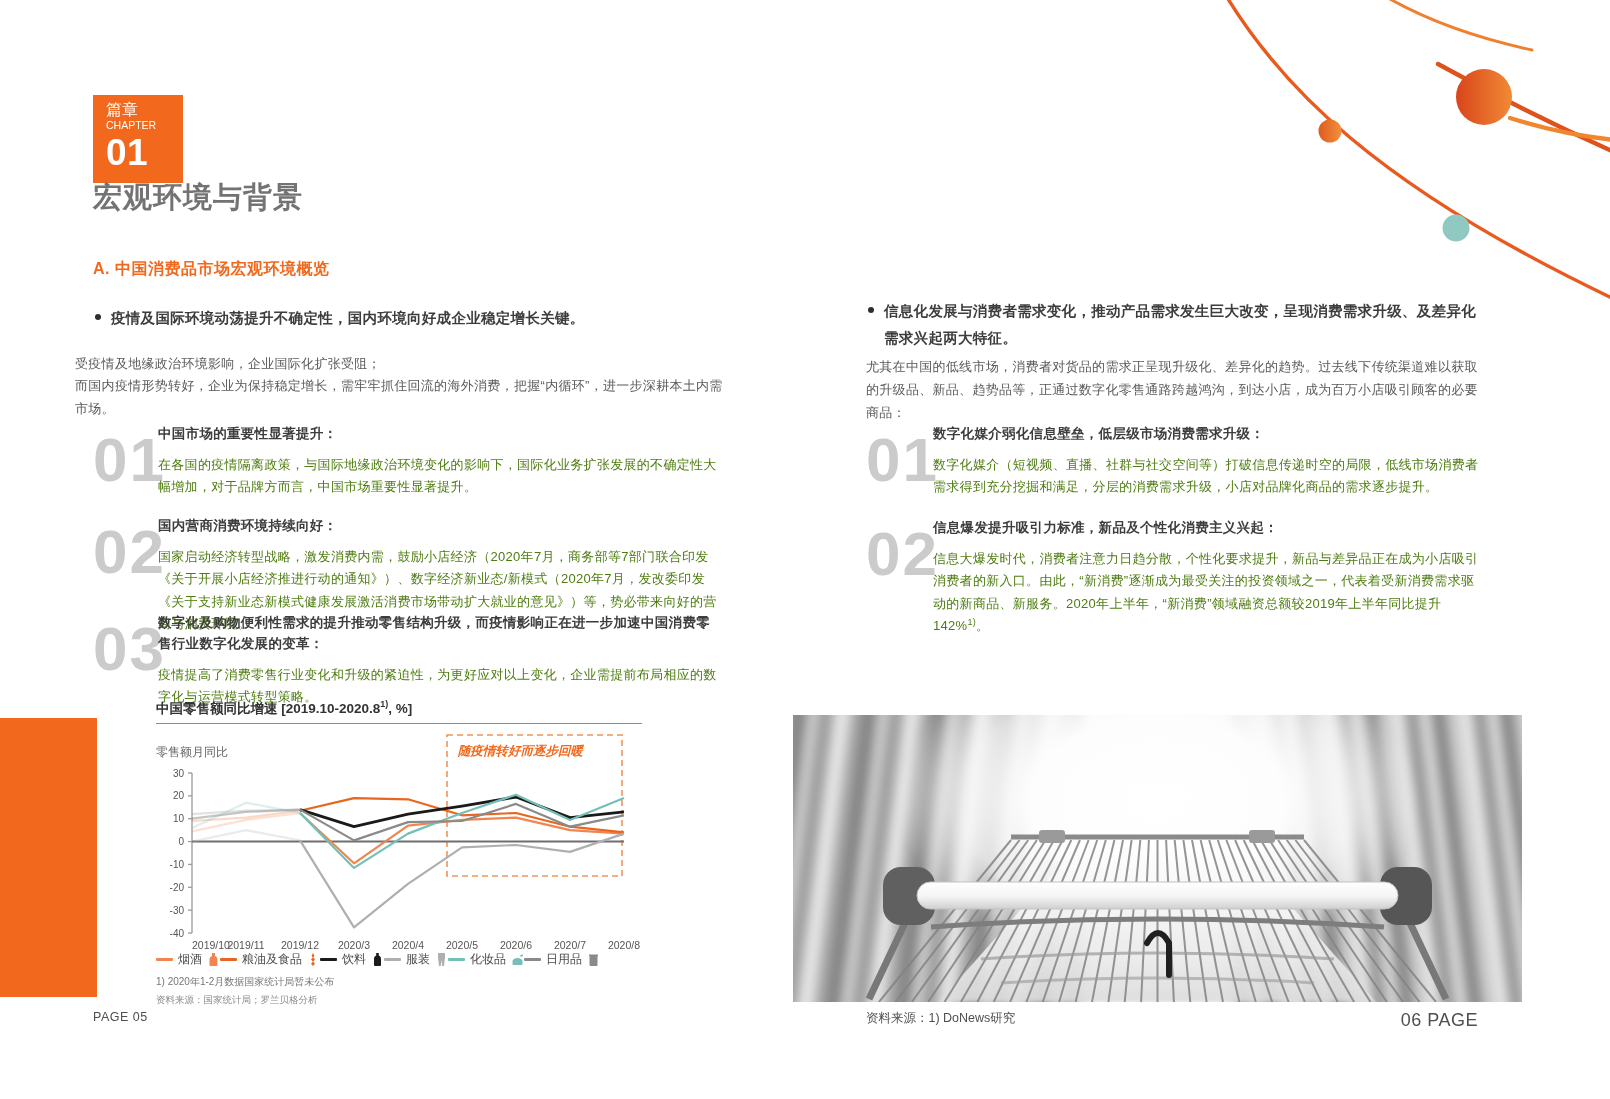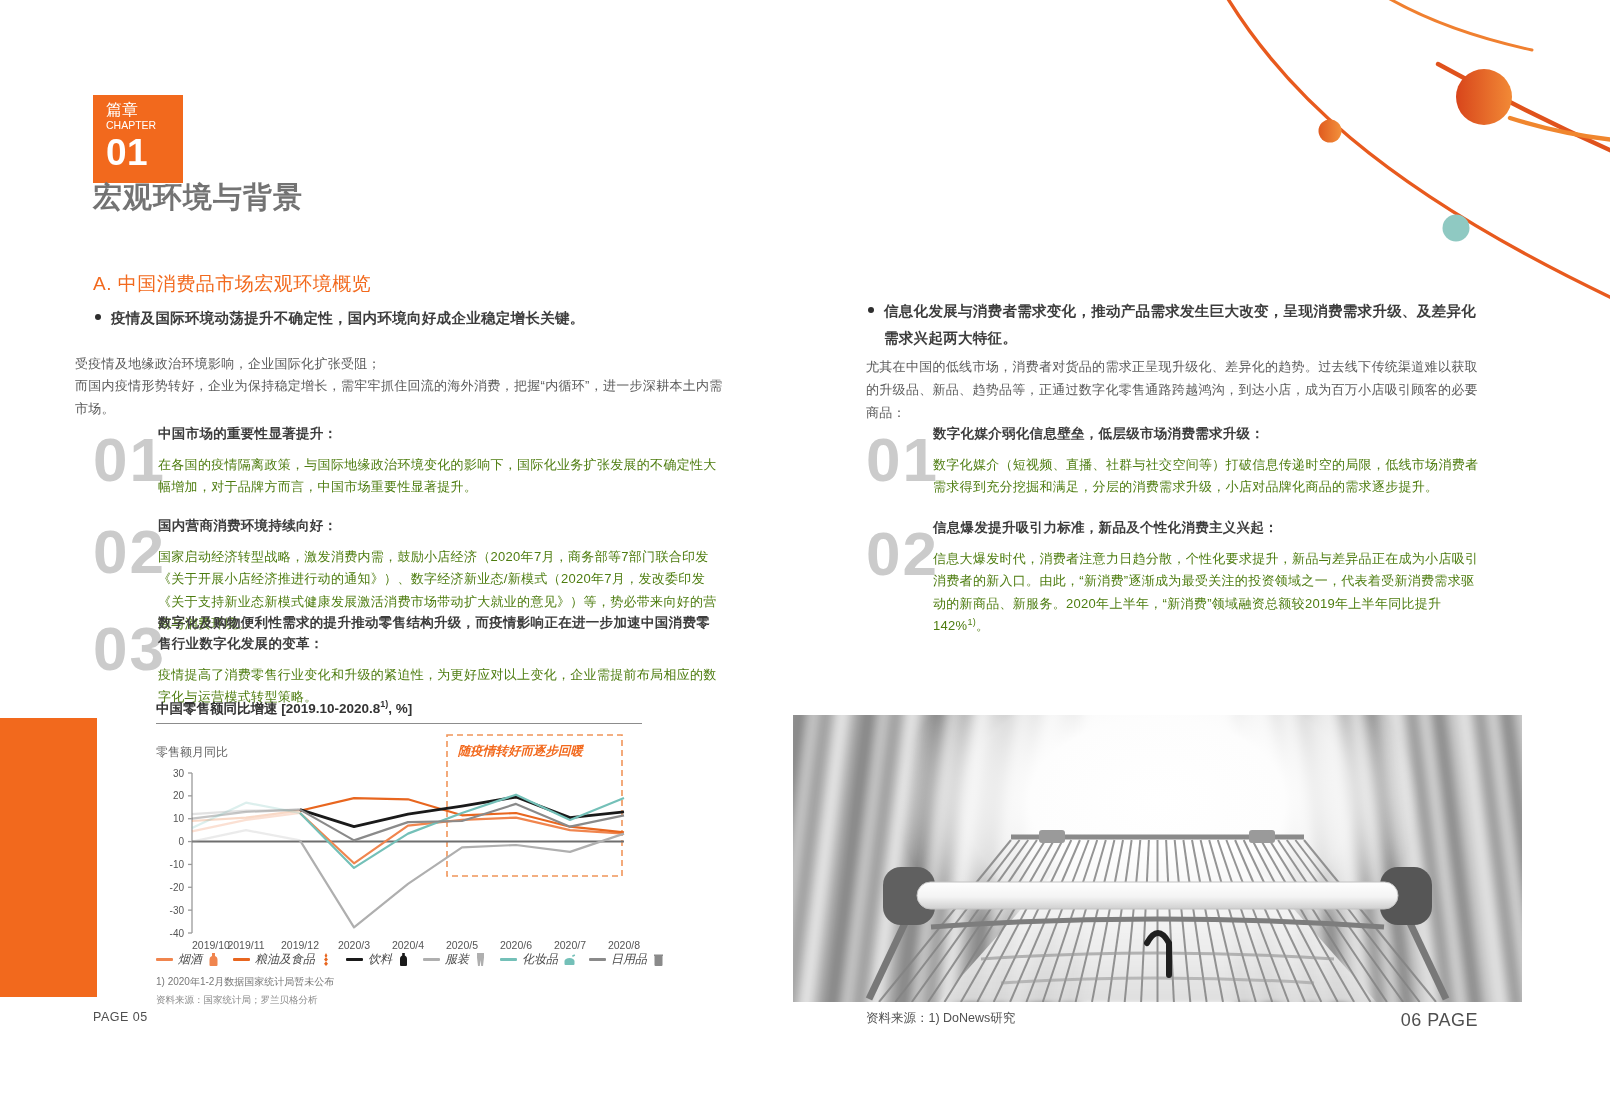--- a/index.html
+++ b/index.html
@@ -9,37 +9,37 @@
   }
   .abs{position:absolute;}
 
   
   .chapter-badge{left:93px;top:95px;width:90px;height:88px;background:#F2691D;color:#fff;
     padding:7px 0 0 13px;box-sizing:border-box;line-height:1.05;}
   .chapter-en{font-size:10.5px;margin-top:1px;}
   .chapter-num{font-size:37px;font-weight:bold;margin-top:3px;letter-spacing:.5px;}
 
   .page-title{left:93px;top:178px;font-size:29px;font-weight:bold;color:#737373;letter-spacing:1px;}
-  .section-heading{left:93px;top:271px;font-size:19px;font-weight:normal;color:#F2691D;letter-spacing:.5px;}
+  .section-heading{left:93px;top:259px;font-size:16px;font-weight:bold;color:#F2691D;letter-spacing:.5px;}
 
   .bullet-row{display:flex;align-items:flex-start;font-size:14.5px;font-weight:bold;color:#3d3d3d;line-height:1.85;letter-spacing:.3px;}
   .bullet-dot{width:6px;height:6px;border-radius:50%;background:#2e2e2e;margin:9px 10px 0 2px;flex:0 0 auto;}
 
   .para{font-size:13px;color:#5a5a5a;line-height:1.72;letter-spacing:.3px;}
 
   .item-row{display:flex;}
   .item-num{font-size:62px;font-weight:700;color:#CBCBCB;line-height:1;letter-spacing:2px;padding-top:5px;}
   .item-content .item-title{font-size:13.5px;font-weight:bold;color:#3d3d3d;line-height:1.55;letter-spacing:.3px;margin-bottom:5px;}
   .item-content .item-body{font-size:13px;color:#4d7c0f;line-height:1.72;letter-spacing:.3px;margin-top:9px;}
   sup{font-size:9px;}
 
   
   .chart-title{left:156px;top:699px;font-size:13.5px;font-weight:bold;color:#333;}
   .chart-rule{left:156px;top:723px;width:486px;height:0;border-top:1px solid #8c8c8c;}
-  .legend-row{left:156px;top:951px;display:flex;gap:13px;align-items:center;font-style:italic;}
+  .legend-row{left:156px;top:951px;display:flex;align-items:center;}
   .legend-item{display:flex;align-items:center;gap:5px;font-size:12px;color:#4a4a4a;}
   .legend-dash{width:17px;height:3px;border-radius:1px;}
   .chart-footnote{left:156px;top:975px;font-size:10px;color:#777;}
   .chart-source{left:156px;top:994px;font-size:9.5px;color:#8a8a8a;}
 
   .accent-strip{left:0;top:718px;width:97px;height:279px;background:#F2691D;}
 
   .footer-left{left:93px;top:1010px;font-size:12.5px;color:#4f4f4f;letter-spacing:.5px;}
   .footer-src{left:866px;top:1010px;font-size:12.5px;color:#4f4f4f;}
   .footer-right{left:1280px;top:1010px;width:198px;text-align:right;font-size:18px;color:#4f4f4f;letter-spacing:.5px;}

